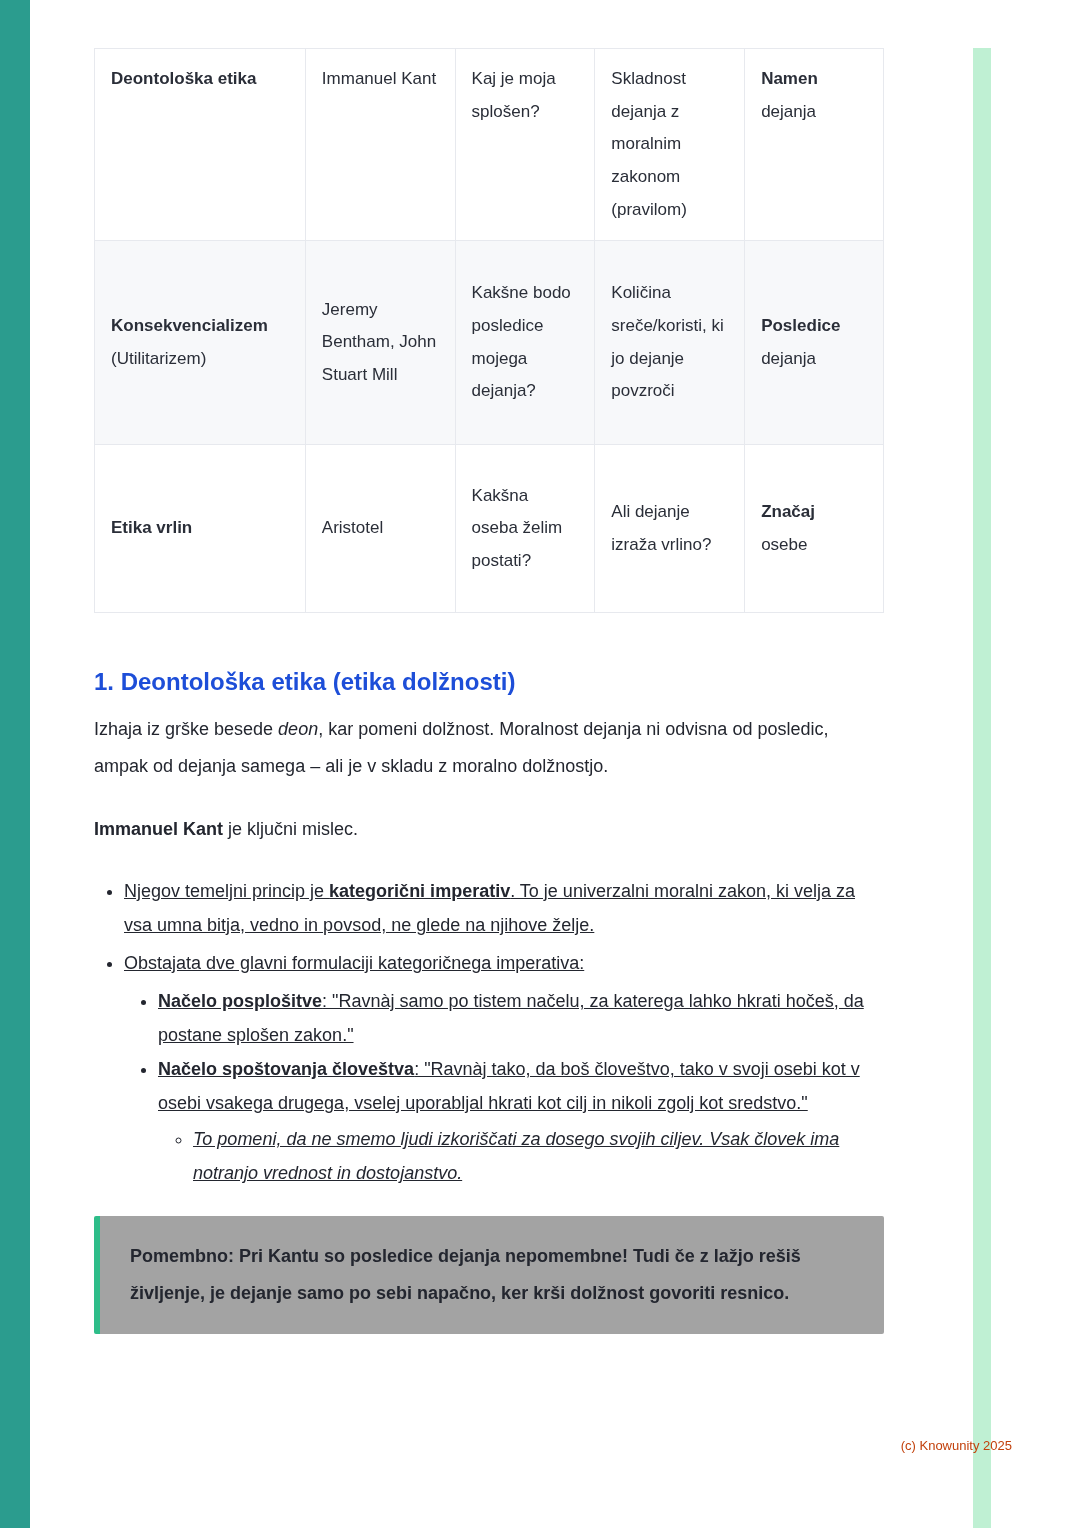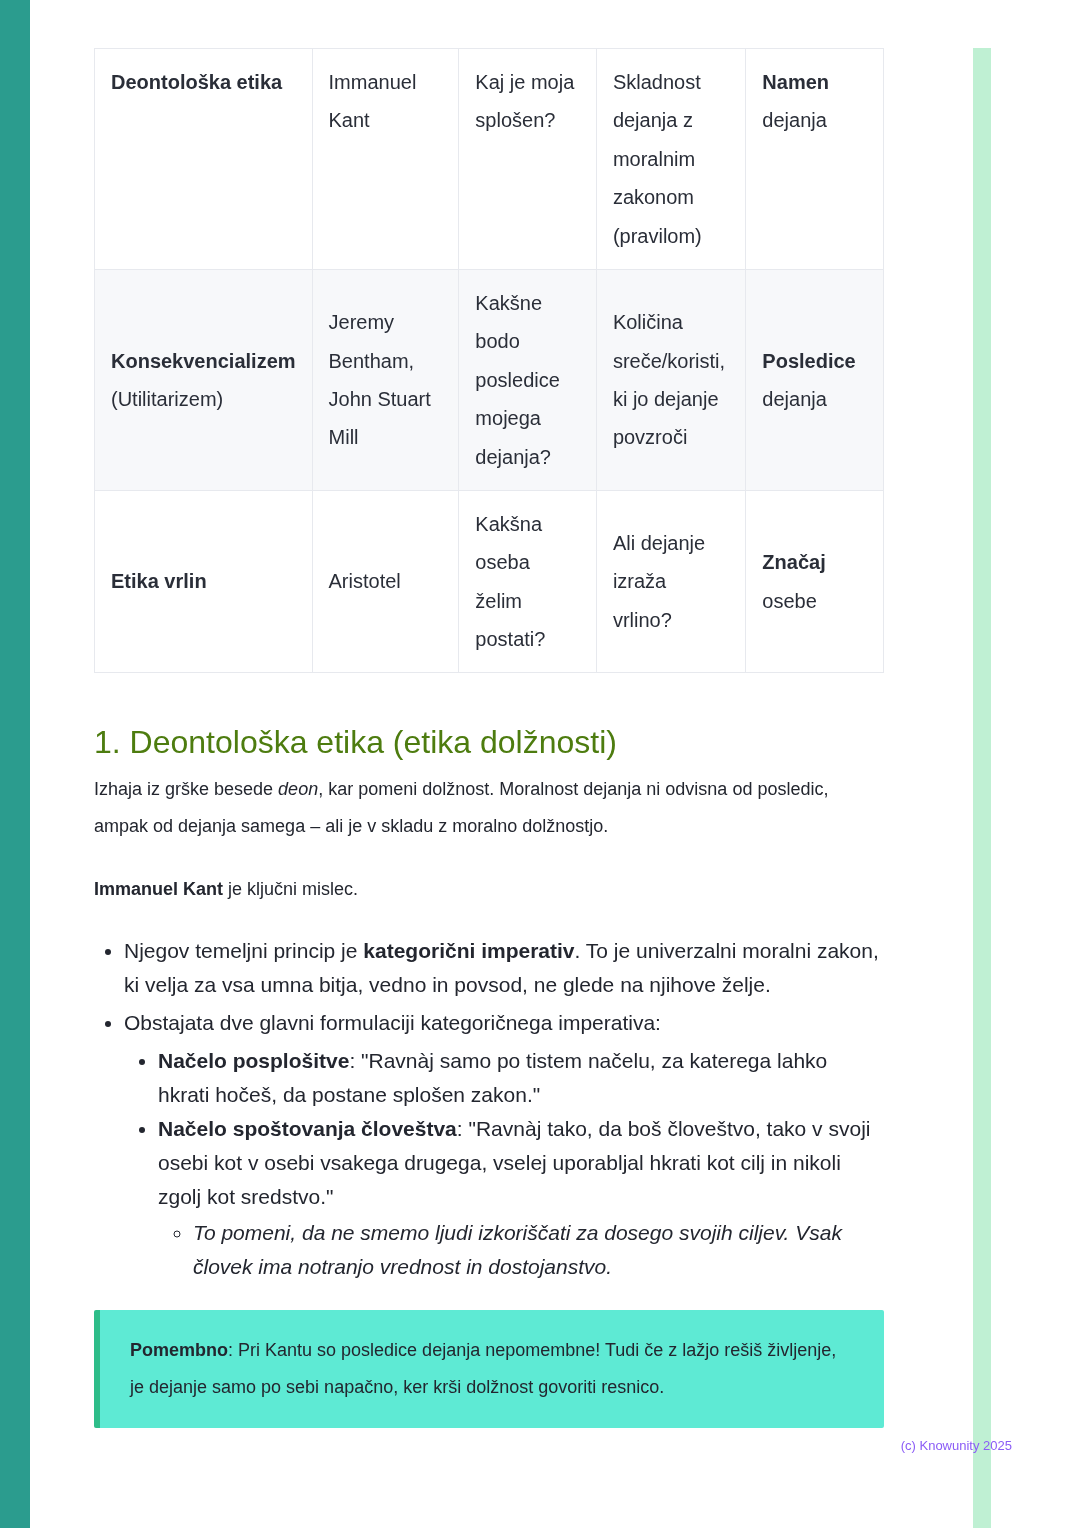--- a/index.html
+++ b/index.html
@@ -25,87 +25,89 @@
   }
   .content {
     position: absolute; left: 94px; top: 48px;
     width: 790px;
     z-index: 2;
   }
   
   table.cmp {
     border-collapse: collapse;
     width: 790px;
-    font-size: 20px;
+    font-size: 17px;
     color: #2a2e38;
   }
   table.cmp td {
     border: 1px solid #e7e9ee;
     padding: 14px 16px;
     line-height: 1.92;
     vertical-align: middle;
   }
   table.cmp tr:first-child td { vertical-align: top; }
   table.cmp tr:nth-child(1) { height: 188px; }
   table.cmp tr:nth-child(2) { height: 204px; background: #f7f8fa; }
   table.cmp tr:nth-child(3) { height: 168px; }
   .b { font-weight: 700; }
   .blk { display: block; }
   
   h2.section-heading {
     margin: 54px 0 14px 0;
-    font-size: 32px;
+    font-size: 24px;
     line-height: 30px;
-    font-weight: 400;
-    color: #4d7c0f;
+    font-weight: 700;
+    color: #1d4ed8;
   }
   .content p.body {
     font-size: 18px;
     line-height: 37px;
     margin: 0 0 26px 0;
   }
   ul { margin: 0; }
   ul.lvl1 {
     margin: 22px 0 0 0;
     padding-left: 30px;
     list-style-type: disc;
-    font-size: 21px;
+    font-size: 18px;
     line-height: 34px;
+    text-decoration: underline;
   }
   ul.lvl1 > li { margin-bottom: 4px; }
   ul.lvl2 {
     margin: 4px 0 0 0;
     padding-left: 34px;
     list-style-type: disc;
   }
   ul.lvl3 {
     margin: 2px 0 14px 0;
     padding-left: 35px;
     list-style-type: circle;
   }
   ul.lvl3 > li { font-style: italic; }
   
   .callout {
     margin-top: 26px;
-    background: #5eead4;
+    background: #a3a3a3;
     border-left: 6px solid #2EBD89;
     padding: 22px 30px 22px 30px;
     border-radius: 2px;
+    font-weight: bold;
   }
   .callout p {
     margin: 0;
     font-size: 18px;
     line-height: 37px;
   }
   .copyright {
     position: absolute;
     top: 1438px;
     right: 68px;
     font-size: 13px;
-    color: #8b5cf6;
+    color: #c2410c;
     z-index: 3;
   }
   em { font-style: italic; }
 </style>
 </head>
 <body>
 
 <div class="left-bar"></div>
 <div class="right-bar"></div>
 

